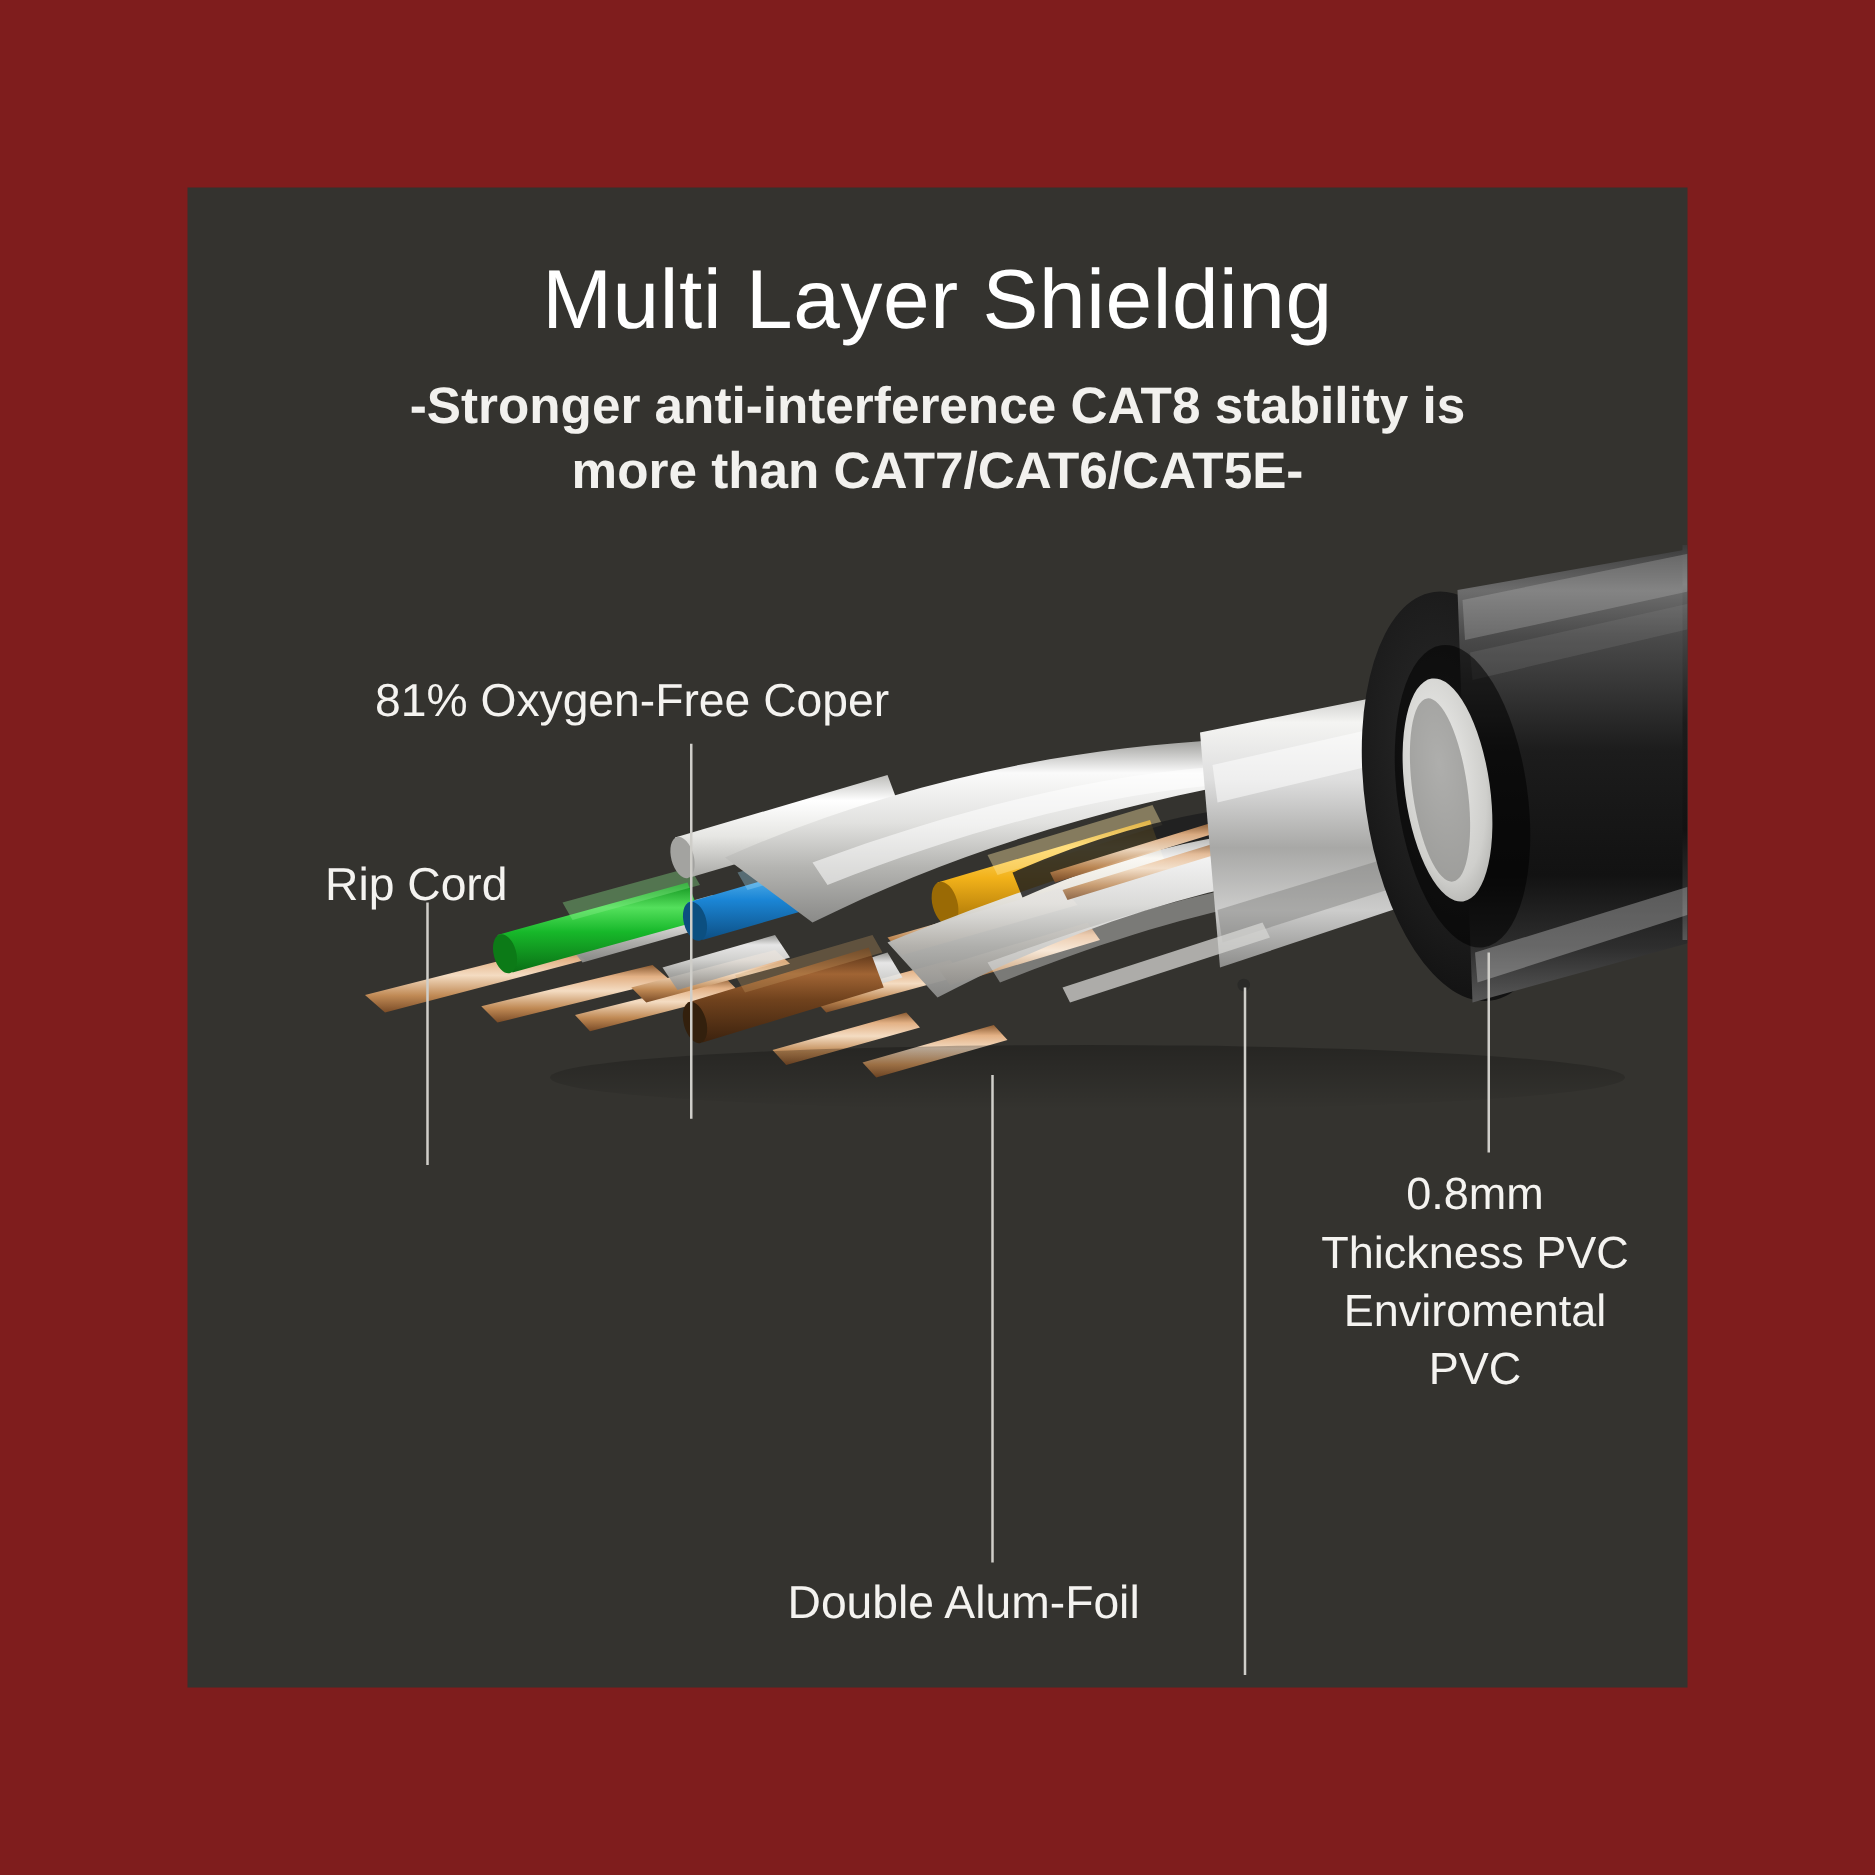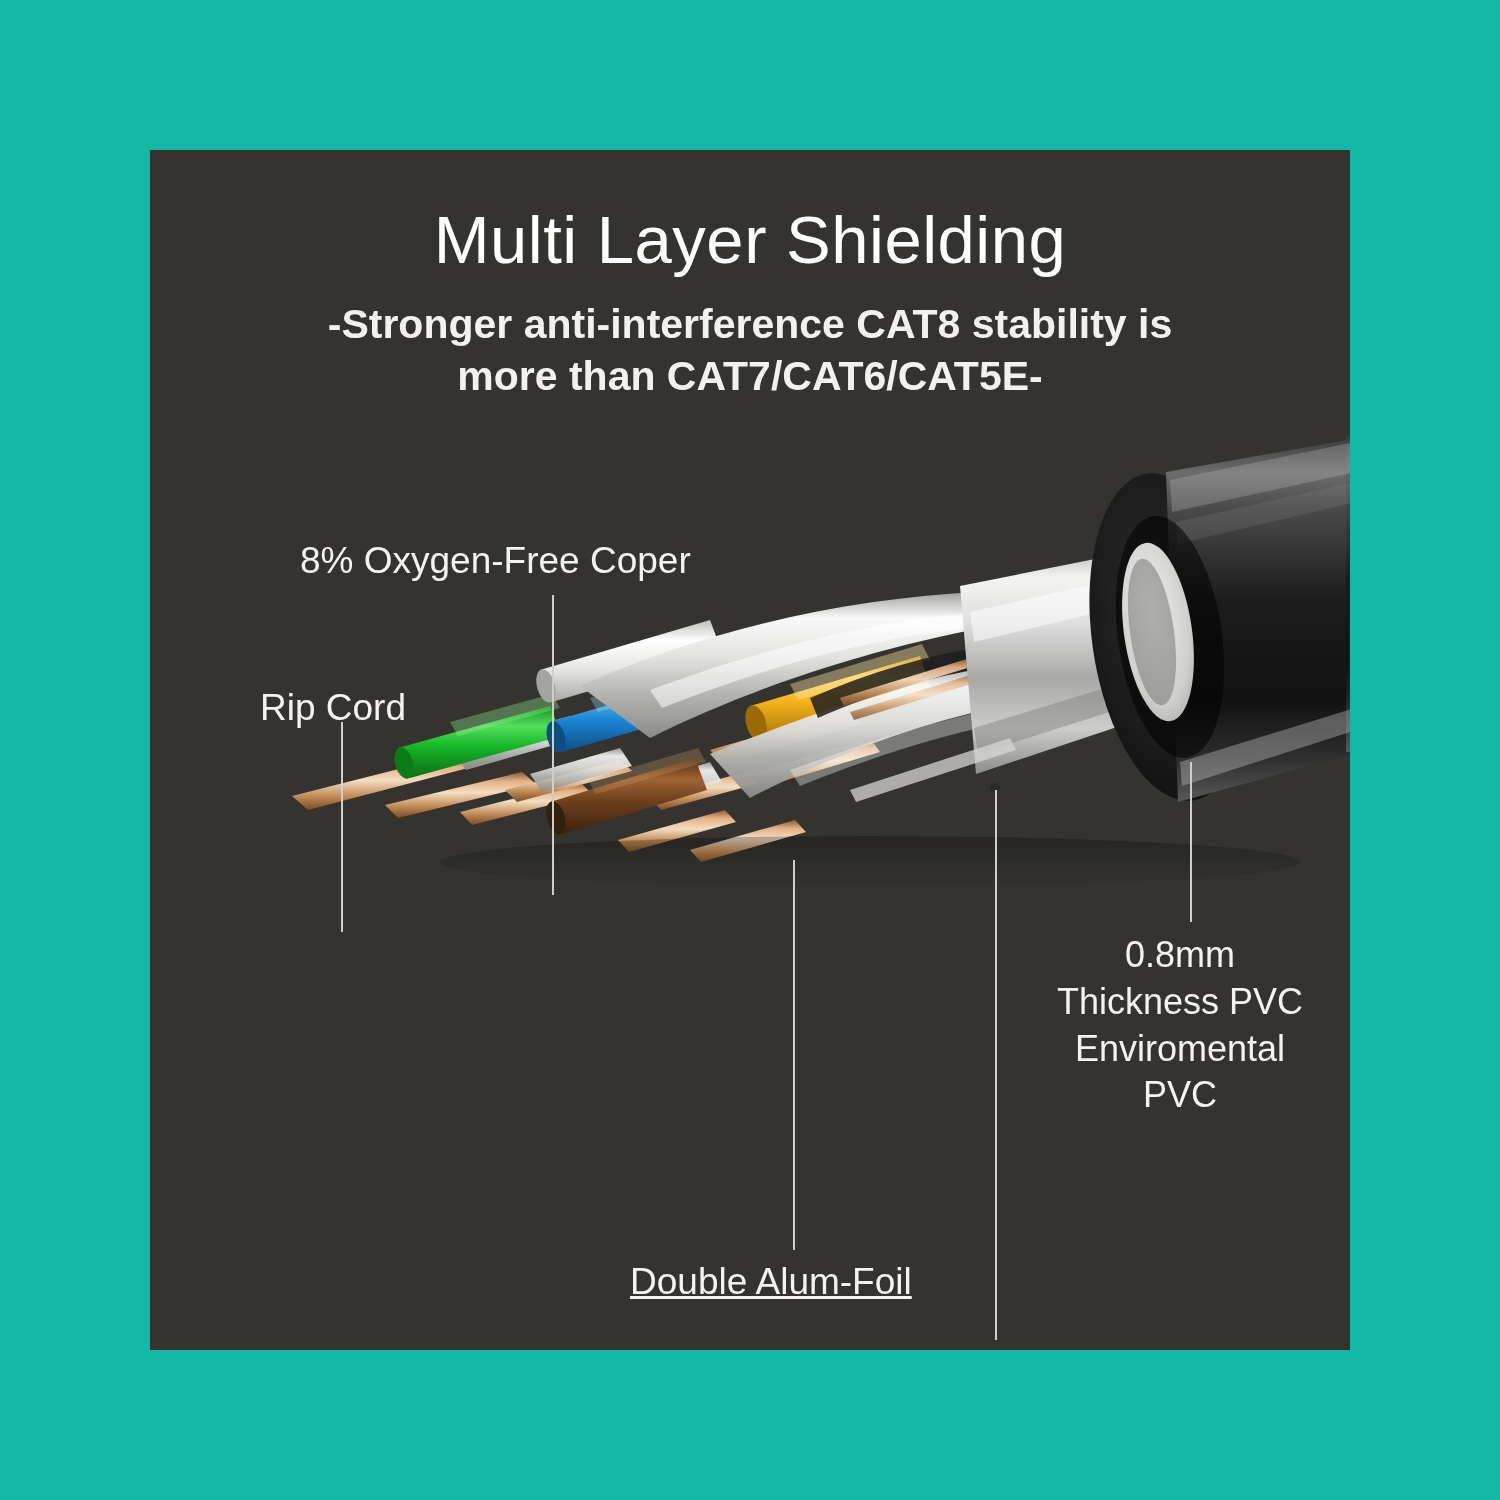--- a/index.html
+++ b/index.html
@@ -4,21 +4,21 @@
 <style>
   html, body {
     margin: 0;
     padding: 0;
     background: #ffffff;
   }
   #stage {
     position: relative;
     width: 1500px;
     height: 1500px;
-    background: #14b8a6;
+    background: #7f1d1d;
     overflow: hidden;
     font-family: "Liberation Sans", sans-serif;
   }
   
   #panel {
     position: absolute;
     left: 150px;
     top: 150px;
     width: 1200px;
     height: 1200px;
@@ -56,21 +56,21 @@
   .label {
     position: absolute;
     color: #f4f3f0;
     font-weight: 300;
     line-height: 1.3;
     white-space: pre-line;
   }
   #lbl-copper { left: 150px; top: 387px; width: 520px; font-size: 37px; text-align: left; }
   #lbl-ripcord { left: 110px; top: 512px; width: 320px; font-size: 37px; text-align: left; margin-top: 22px; }
   #lbl-pvc { left: 880px; top: 782px; width: 300px; font-size: 36px; text-align: center; }
-  #lbl-foil { left: 480px; top: 1108px; width: 340px; font-size: 37px; text-align: left; text-decoration: underline; }
+  #lbl-foil { left: 480px; top: 1108px; width: 340px; font-size: 37px; text-align: left; }
 
   
   .leader {
     position: absolute;
     background: #cfcec9;
     width: 2px;
   }
   #lead-copper { left: 402px; top: 445px; height: 300px; }
   #lead-ripcord { left: 191px; top: 572px; height: 210px; }
   #lead-pvc { left: 1040px; top: 612px; height: 160px; }
@@ -298,21 +298,21 @@
         </g>
 
         <ellipse cx="720" cy="712" rx="430" ry="26" fill="url(#gShade)" opacity="0.6"></ellipse>
       </g>
     </svg>
 
     <div id="title">Multi Layer Shielding</div>
     <div id="subtitle">-Stronger anti-interference CAT8 stability is
 more than CAT7/CAT6/CAT5E-</div>
 
-    <div class="label" id="lbl-copper">8% Oxygen-Free Coper</div>
+    <div class="label" id="lbl-copper">81% Oxygen-Free Coper</div>
     <div class="label" id="lbl-ripcord">Rip Cord</div>
     <div class="label" id="lbl-pvc">0.8mm
 Thickness PVC
 Enviromental
 PVC</div>
     <div class="label" id="lbl-foil">Double Alum-Foil</div>
 
     <div class="leader" id="lead-copper"></div>
     <div class="leader" id="lead-ripcord"></div>
     <div class="leader" id="lead-pvc"></div>

